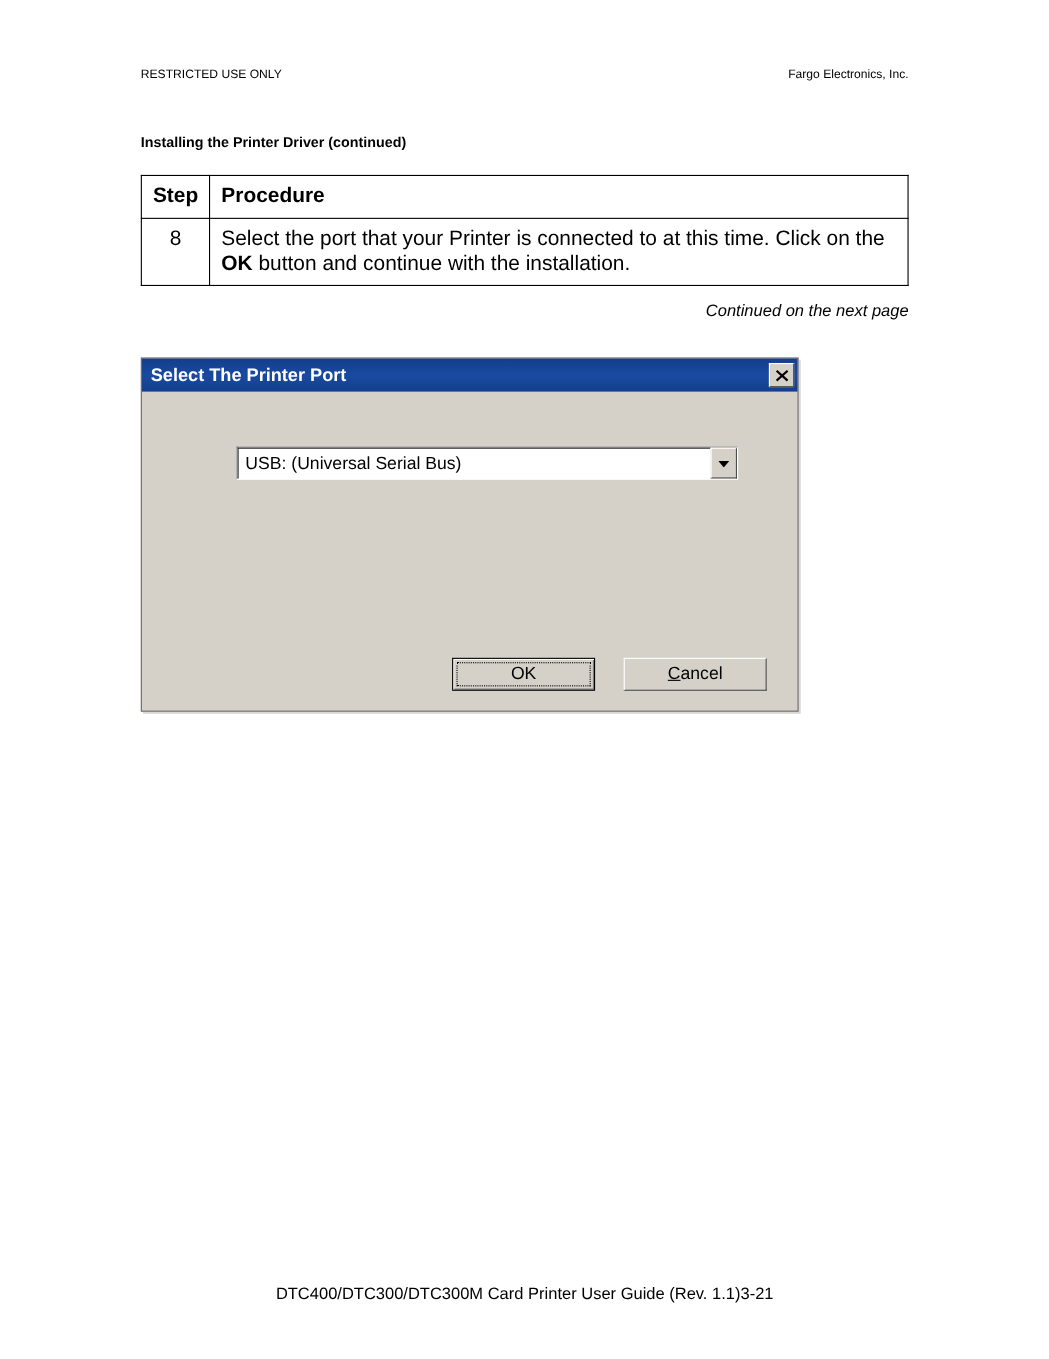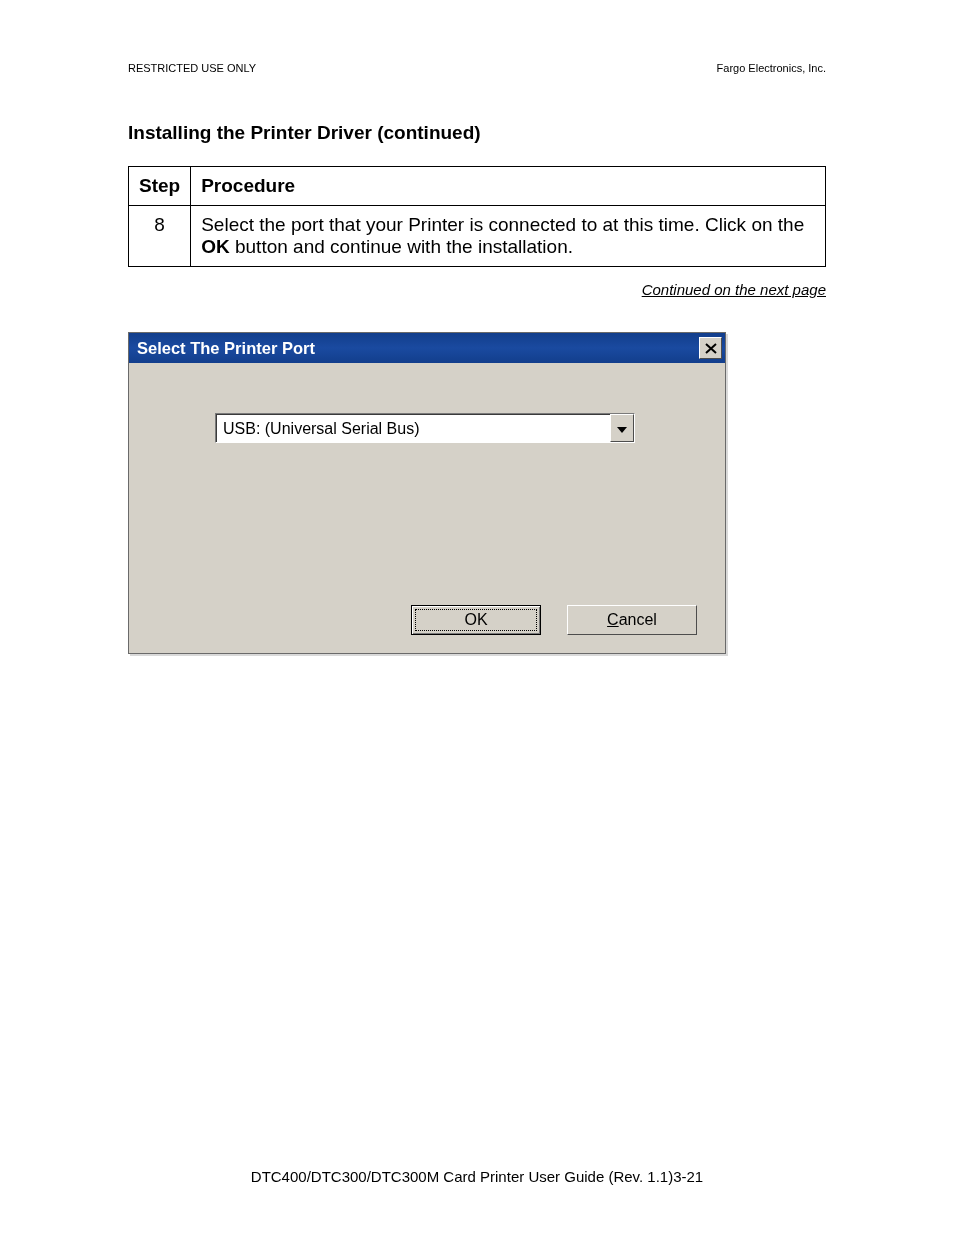--- a/index.html
+++ b/index.html
@@ -12,21 +12,21 @@
       padding: 62px 128px 50px 128px;
     }
     .header-row {
       display: flex;
       justify-content: space-between;
       font-size: 11px;
       color: #000;
       margin-bottom: 48px;
     }
     .section-title {
-      font-size: 19px;
+      font-size: 13px;
       font-weight: bold;
       color: #000;
       margin-bottom: 22px;
     }
     table.proc {
       width: 100%;
       border-collapse: collapse;
       border: 1.5px solid #000;
     }
     table.proc th, table.proc td {
@@ -38,21 +38,20 @@
     }
     table.proc th { font-weight: bold; }
     .step-col { width: 58px; text-align: center; }
     table.proc th.step-col { text-align: left; }
     table.proc td.step-col { text-align: center; }
     .continued {
       text-align: right;
       font-style: italic;
       font-size: 15px;
       margin-top: 14px;
-      text-decoration: underline;
     }
     .dialog-wrap {
       margin-top: 34px;
     }
     .dialog {
       width: 598px;
       border: 1px solid #6a6a6a;
       background: #d5d1c8;
       box-shadow: 2px 2px 0 rgba(0,0,0,0.15);
     }
@@ -84,21 +83,21 @@
       justify-content: center;
     }
     .close-btn svg { display: block; }
     .dialog-body {
       padding: 50px 28px 18px 86px;
       min-height: 290px;
       position: relative;
     }
     .combo {
       display: flex;
-      width: 420px;
+      width: 456px;
       height: 30px;
       background: #fff;
       border-top: 1.5px solid #7a7a7a;
       border-left: 1.5px solid #7a7a7a;
       border-right: 1.5px solid #fff;
       border-bottom: 1.5px solid #fff;
     }
     .combo-inner {
       flex: 1;
       display: flex;

